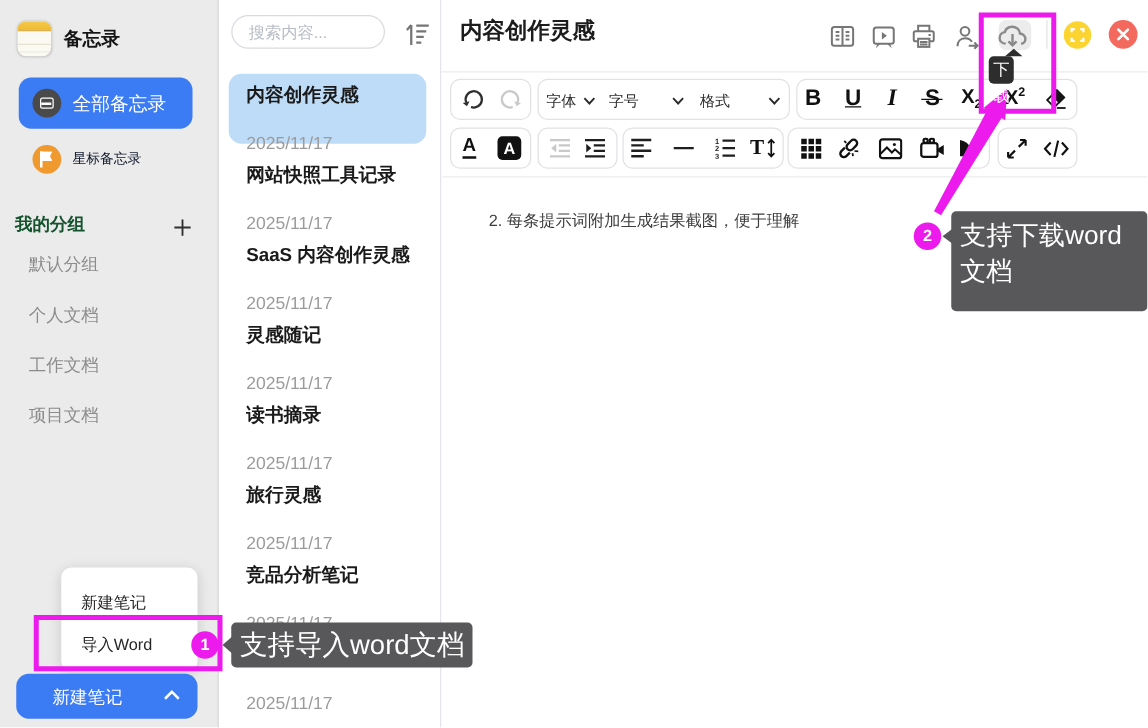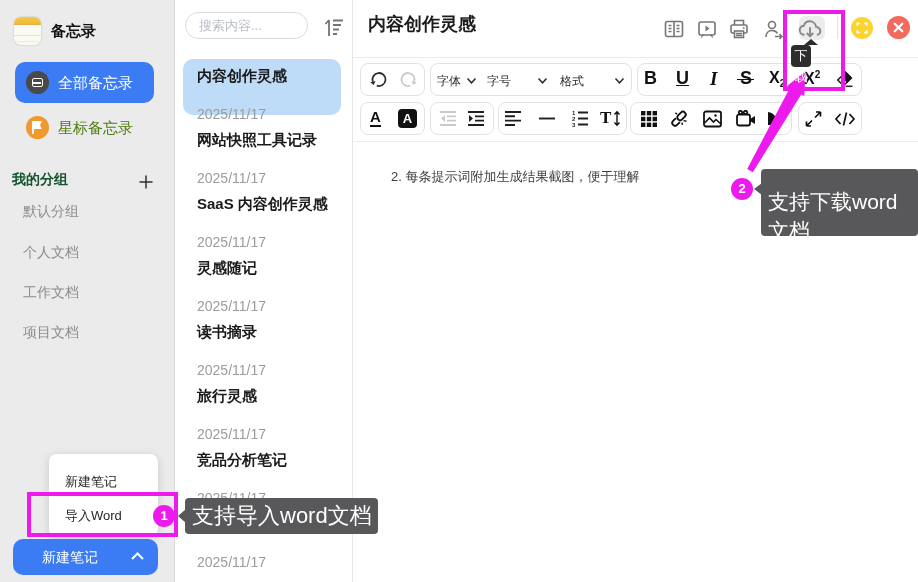--- a/index.html
+++ b/index.html
@@ -14,21 +14,21 @@
 #logo .l1 { position:absolute; left:0px; right:0px; top:17.5px; height:1px; background:#e7e3d4; }
 #logo .l2 { position:absolute; left:0px; right:0px; top:24px; height:1px; background:#efecdf; }
 #logo-t { left:51px; top:22px; font-size:15px; font-weight:bold; color:#151515; }
 #btn-all { left:15px; top:62px; width:139px; height:41px; border-radius:10px; background:#3b7bf3; color:#fff; font-size:15px; }
 #btn-all .ic { position:absolute; left:11px; top:9px; width:23px; height:23px; border-radius:50%; background:#4a4a4a; }
 #btn-all .txt { position:absolute; left:43px; top:12px; }
 .memoic { position:absolute; left:6px; top:7px; width:11px; height:9px; border:1.6px solid #fff; border-radius:2px; }
 .memoic:after { content:""; position:absolute; left:0px; top:3px; width:8px; height:1.6px; background:#fff; }
 #row-star { left:15px; top:116px; width:139px; height:23px; }
 #row-star .ic { position:absolute; left:11px; top:0px; width:23px; height:23px; border-radius:50%; background:#f0992e; }
-#row-star .txt { position:absolute; left:43px; top:3px; font-size:15px; color:#4d7c0f; }
+#row-star .txt { position:absolute; left:43px; top:3px; font-size:11px; color:#0f172a; }
 .flagic { position:absolute; left:7px; top:5px; width:9px; height:8px; background:#fff; clip-path:polygon(0 0,100% 0,78% 50%,100% 100%,0 100%); }
 .flagpole { position:absolute; left:6px; top:5px; width:1.6px; height:13px; background:#fff; }
 #grp-h { left:12px; top:171px; font-size:14px; font-weight:bold; color:#14532d; }
 .grp-item { left:23px; width:120px; font-size:14px; color:#8c8c8c; }
 
 
 #popup { left:49px; top:454px; width:109px; height:83px; background:#fff; border-radius:8px; box-shadow:0 2px 10px rgba(0,0,0,.15); }
 #popup .it { position:absolute; left:16px; font-size:13px; color:#262626; }
 #popup .it1 { top:19px; }
 #popup .it2 { top:53px; }
@@ -57,21 +57,21 @@
 
 .mag { border:4px solid #ed1aed; }
 #mbox1 { left:27px; top:492px; width:151px; height:45px; }
 #mbox2 { left:783px; top:10px; width:62px; height:81px; }
 .numc { width:22px; height:22px; border-radius:50%; background:#ed1aed; color:#fff; font-size:13px; font-weight:bold; text-align:center; line-height:22px; }
 #num1 { left:153px; top:505px; }
 #num2 { left:731px; top:178px; }
 .darktip { background:#58585a; color:#fff; font-size:21px; }
 #tip1 { left:185px; top:498px; width:193px; height:36px; border-radius:4px; line-height:35px; padding-left:7px; font-size:22px; }
 #tip1:before { content:""; position:absolute; left:-7px; top:11px; border:7px solid transparent; border-left:none; border-right:8px solid #58585a; }
-#tip2 { left:761px; top:169px; width:157px; height:67px; border-radius:4px; padding:18px 0 0 7px; line-height:29px; }
+#tip2 { left:761px; top:169px; width:157px; height:80px; border-radius:4px; padding:5px 0 0 7px; line-height:29px; }
 #tip2:before { content:""; position:absolute; left:-7px; top:14px; border:6px solid transparent; border-left:none; border-right:8px solid #58585a; }
 #dltip { left:791px; top:45px; width:20px; height:22px; background:#2d2d2d; border-radius:4px; color:#fff; font-size:13px; text-align:center; line-height:21px; }
 #dltip:before { content:""; position:absolute; left:13px; top:-6px; border:7px solid transparent; border-top:none; border-bottom:6px solid #2d2d2d; }
 </style>
 </head>
 <body>
 <div id="sidebar" class="abs"></div>
 <div id="logo" class="abs">
     <div class="band"></div>
     <div class="l1"></div>

